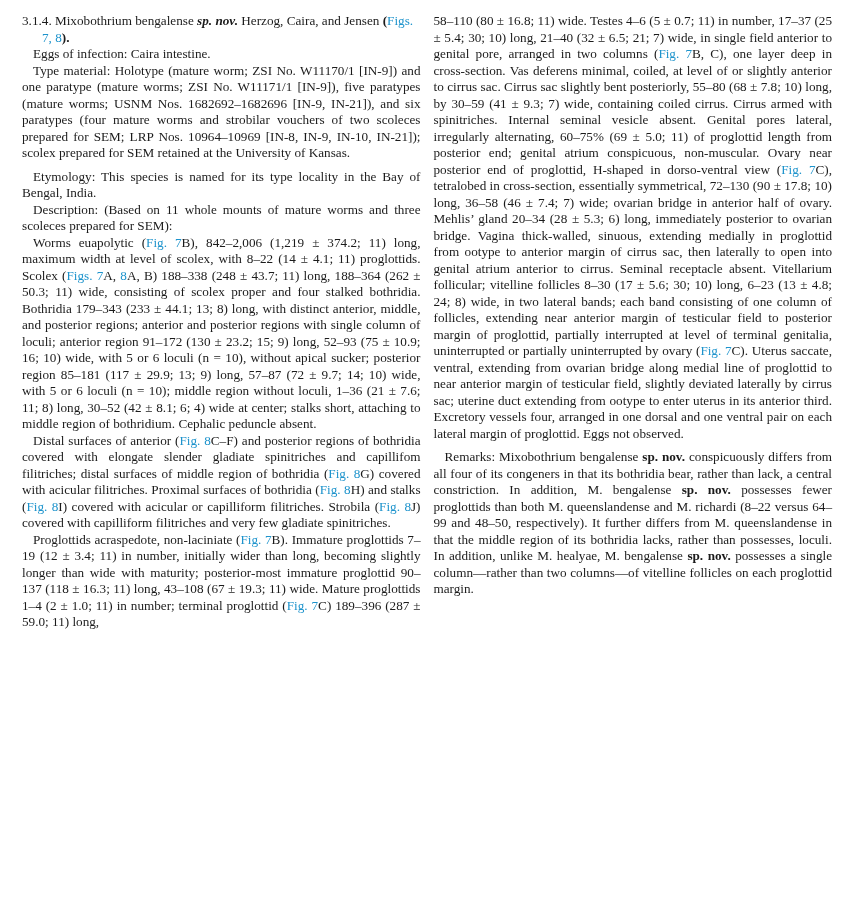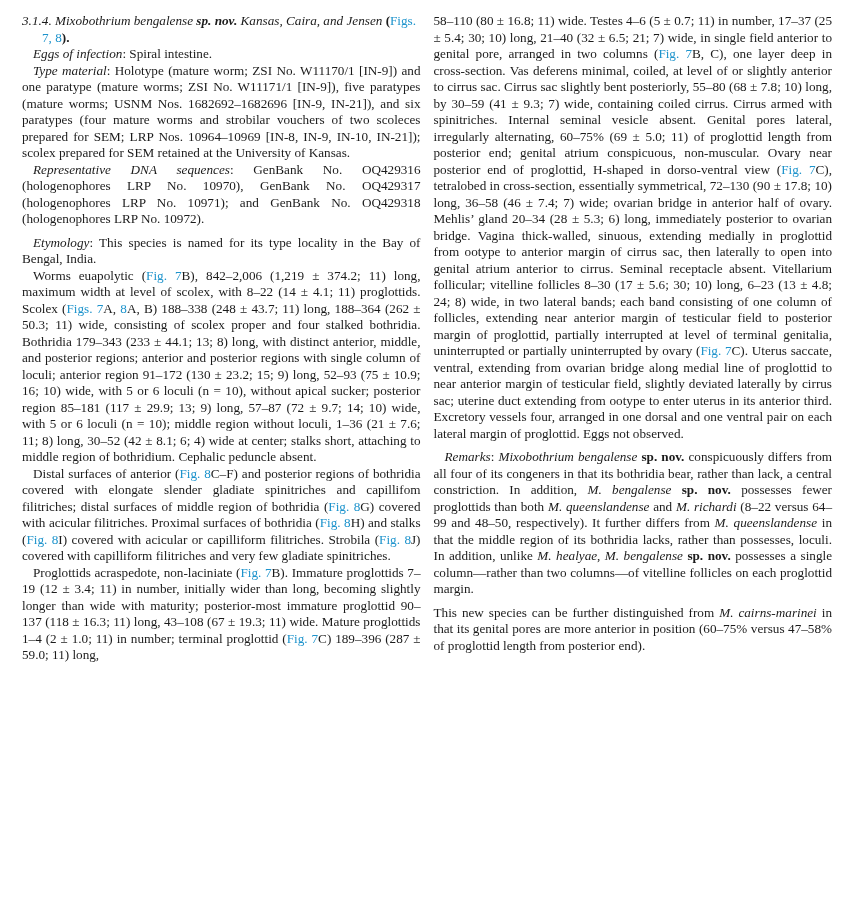--- a/index.html
+++ b/index.html
@@ -24,37 +24,36 @@
     text-align: justify;
   }
   p { margin: 0; }
   p.indent { text-indent: 11px; }
   p.gap { margin-top: 7px; }
   p.heading {
     text-align: left;
     padding-left: 20px;
     text-indent: -20px;
   }
-  .i  { font-style: italic; }
+  .i  { }
   .b  { font-weight: bold; }
   .bi { font-weight: bold; font-style: italic; }
   .link { color: #1d93cc; cursor: pointer; }
 </style>
 </head>
 <body>
 
 <div class="page">
   <div class="col">
-      <p class="heading"><span class="i">3.1.4. Mixobothrium bengalense </span><span class="bi">sp. nov.</span><span class="i"> Kansas, Caira, and Jensen </span><span class="b">(</span><span class="link">Figs. 7, 8</span><span class="b">).</span></p>
-      <p class="indent"><span class="i">Eggs of infection</span><span>: Spiral intestine.</span></p>
+      <p class="heading"><span class="i">3.1.4. Mixobothrium bengalense </span><span class="bi">sp. nov.</span><span class="i"> Herzog, Caira, and Jensen </span><span class="b">(</span><span class="link">Figs. 7, 8</span><span class="b">).</span></p>
+      <p class="indent"><span class="i">Eggs of infection</span><span>: Caira intestine.</span></p>
       <p class="indent"><span class="i">Type material</span><span>: Holotype (mature worm; ZSI No. W11170/1 [IN-9]) and one paratype (mature worms; ZSI No. W11171/1 [IN-9]), five paratypes (mature worms; USNM Nos. 1682692–1682696 [IN-9, IN-21]), and six paratypes (four mature worms and strobilar vouchers of two scoleces prepared for SEM; LRP Nos. 10964–10969 [IN-8, IN-9, IN-10, IN-21]); scolex prepared for SEM retained at the University of Kansas.</span></p>
-      <p class="indent"><span class="i">Representative DNA sequences</span><span>: GenBank No. OQ429316 (hologenophores LRP No. 10970), GenBank No. OQ429317 (hologenophores LRP No. 10971); and GenBank No. OQ429318 (hologenophores LRP No. 10972).</span></p>
       <p class="indent gap"><span class="i">Etymology</span><span>: This species is named for its type locality in the Bay of Bengal, India.</span></p>
+      <p class="indent"><span class="i">Description</span><span>: (Based on 11 whole mounts of mature worms and three scoleces prepared for SEM):</span></p>
       <p class="indent"><span>Worms euapolytic (</span><span class="link">Fig. 7</span><span>B), 842–2,006 (1,219 ± 374.2; 11) long, maximum width at level of scolex, with 8–22 (14 ± 4.1; 11) proglottids. Scolex (</span><span class="link">Figs. 7</span><span>A, </span><span class="link">8</span><span>A, B) 188–338 (248 ± 43.7; 11) long, 188–364 (262 ± 50.3; 11) wide, consisting of scolex proper and four stalked bothridia. Bothridia 179–343 (233 ± 44.1; 13; 8) long, with distinct anterior, middle, and posterior regions; anterior and posterior regions with single column of loculi; anterior region 91–172 (130 ± 23.2; 15; 9) long, 52–93 (75 ± 10.9; 16; 10) wide, with 5 or 6 loculi (n = 10), without apical sucker; posterior region 85–181 (117 ± 29.9; 13; 9) long, 57–87 (72 ± 9.7; 14; 10) wide, with 5 or 6 loculi (n = 10); middle region without loculi, 1–36 (21 ± 7.6; 11; 8) long, 30–52 (42 ± 8.1; 6; 4) wide at center; stalks short, attaching to middle region of bothridium. Cephalic peduncle absent.</span></p>
       <p class="indent"><span>Distal surfaces of anterior (</span><span class="link">Fig. 8</span><span>C–F) and posterior regions of bothridia covered with elongate slender gladiate spinitriches and capillifom filitriches; distal surfaces of middle region of bothridia (</span><span class="link">Fig. 8</span><span>G) covered with acicular filitriches. Proximal surfaces of bothridia (</span><span class="link">Fig. 8</span><span>H) and stalks (</span><span class="link">Fig. 8</span><span>I) covered with acicular or capilliform filitriches. Strobila (</span><span class="link">Fig. 8</span><span>J) covered with capilliform filitriches and very few gladiate spinitriches.</span></p>
       <p class="indent"><span>Proglottids acraspedote, non-laciniate (</span><span class="link">Fig. 7</span><span>B). Immature proglottids 7–19 (12 ± 3.4; 11) in number, initially wider than long, becoming slightly longer than wide with maturity; posterior-most immature proglottid 90–137 (118 ± 16.3; 11) long, 43–108 (67 ± 19.3; 11) wide. Mature proglottids 1–4 (2 ± 1.0; 11) in number; terminal proglottid (</span><span class="link">Fig. 7</span><span>C) 189–396 (287 ± 59.0; 11) long,</span></p>
     </div>
   <div class="col">
       <p class=""><span>58–110 (80 ± 16.8; 11) wide. Testes 4–6 (5 ± 0.7; 11) in number, 17–37 (25 ± 5.4; 30; 10) long, 21–40 (32 ± 6.5; 21; 7) wide, in single field anterior to genital pore, arranged in two columns (</span><span class="link">Fig. 7</span><span>B, C), one layer deep in cross-section. Vas deferens minimal, coiled, at level of or slightly anterior to cirrus sac. Cirrus sac slightly bent posteriorly, 55–80 (68 ± 7.8; 10) long, by 30–59 (41 ± 9.3; 7) wide, containing coiled cirrus. Cirrus armed with spinitriches. Internal seminal vesicle absent. Genital pores lateral, irregularly alternating, 60–75% (69 ± 5.0; 11) of proglottid length from posterior end; genital atrium conspicuous, non-muscular. Ovary near posterior end of proglottid, H-shaped in dorso-ventral view (</span><span class="link">Fig. 7</span><span>C), tetralobed in cross-section, essentially symmetrical, 72–130 (90 ± 17.8; 10) long, 36–58 (46 ± 7.4; 7) wide; ovarian bridge in anterior half of ovary. Mehlis’ gland 20–34 (28 ± 5.3; 6) long, immediately posterior to ovarian bridge. Vagina thick-walled, sinuous, extending medially in proglottid from ootype to anterior margin of cirrus sac, then laterally to open into genital atrium anterior to cirrus. Seminal receptacle absent. Vitellarium follicular; vitelline follicles 8–30 (17 ± 5.6; 30; 10) long, 6–23 (13 ± 4.8; 24; 8) wide, in two lateral bands; each band consisting of one column of follicles, extending near anterior margin of testicular field to posterior margin of proglottid, partially interrupted at level of terminal genitalia, uninterrupted or partially uninterrupted by ovary (</span><span class="link">Fig. 7</span><span>C). Uterus saccate, ventral, extending from ovarian bridge along medial line of proglottid to near anterior margin of testicular field, slightly deviated laterally by cirrus sac; uterine duct extending from ootype to enter uterus in its anterior third. Excretory vessels four, arranged in one dorsal and one ventral pair on each lateral margin of proglottid. Eggs not observed.</span></p>
       <p class="indent gap"><span class="i">Remarks</span><span>: </span><span class="i">Mixobothrium bengalense</span><span> </span><span class="b">sp. nov.</span><span> conspicuously differs from all four of its congeners in that its bothridia bear, rather than lack, a central constriction. In addition, </span><span class="i">M. bengalense</span><span> </span><span class="b">sp. nov.</span><span> possesses fewer proglottids than both </span><span class="i">M. queenslandense</span><span> and </span><span class="i">M. richardi</span><span> (8–22 versus 64–99 and 48–50, respectively). It further differs from </span><span class="i">M. queenslandense</span><span> in that the middle region of its bothridia lacks, rather than possesses, loculi. In addition, unlike </span><span class="i">M. healyae</span><span>, </span><span class="i">M. bengalense</span><span> </span><span class="b">sp. nov.</span><span> possesses a single column—rather than two columns—of vitelline follicles on each proglottid margin.</span></p>
-      <p class="gap"><span>This new species can be further distinguished from </span><span class="i">M. cairns-marinei</span><span> in that its genital pores are more anterior in position (60–75% versus 47–58% of proglottid length from posterior end).</span></p>
     </div>
 </div>
 
 </body></html>

